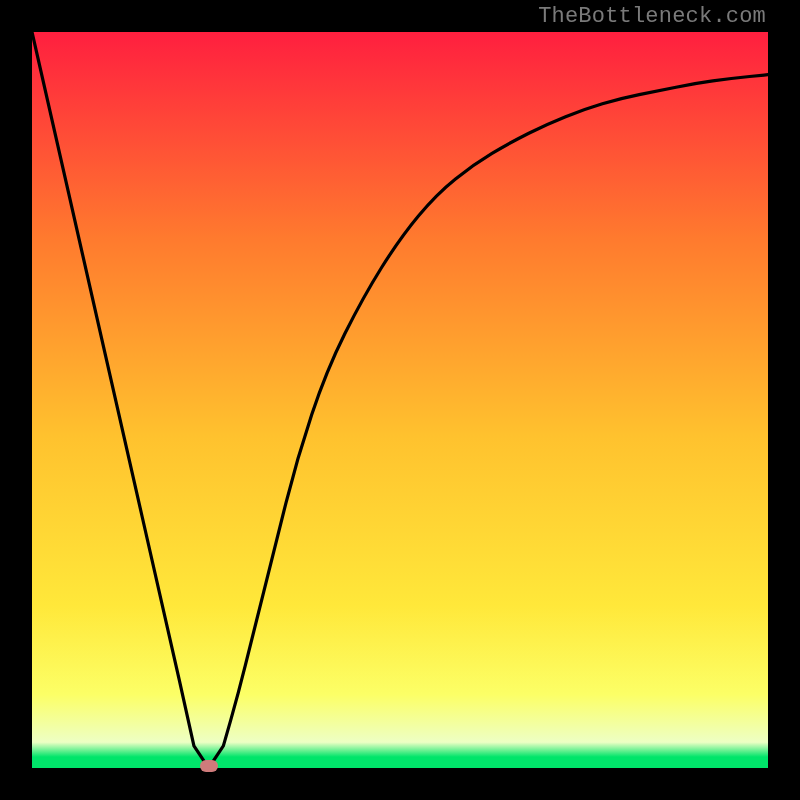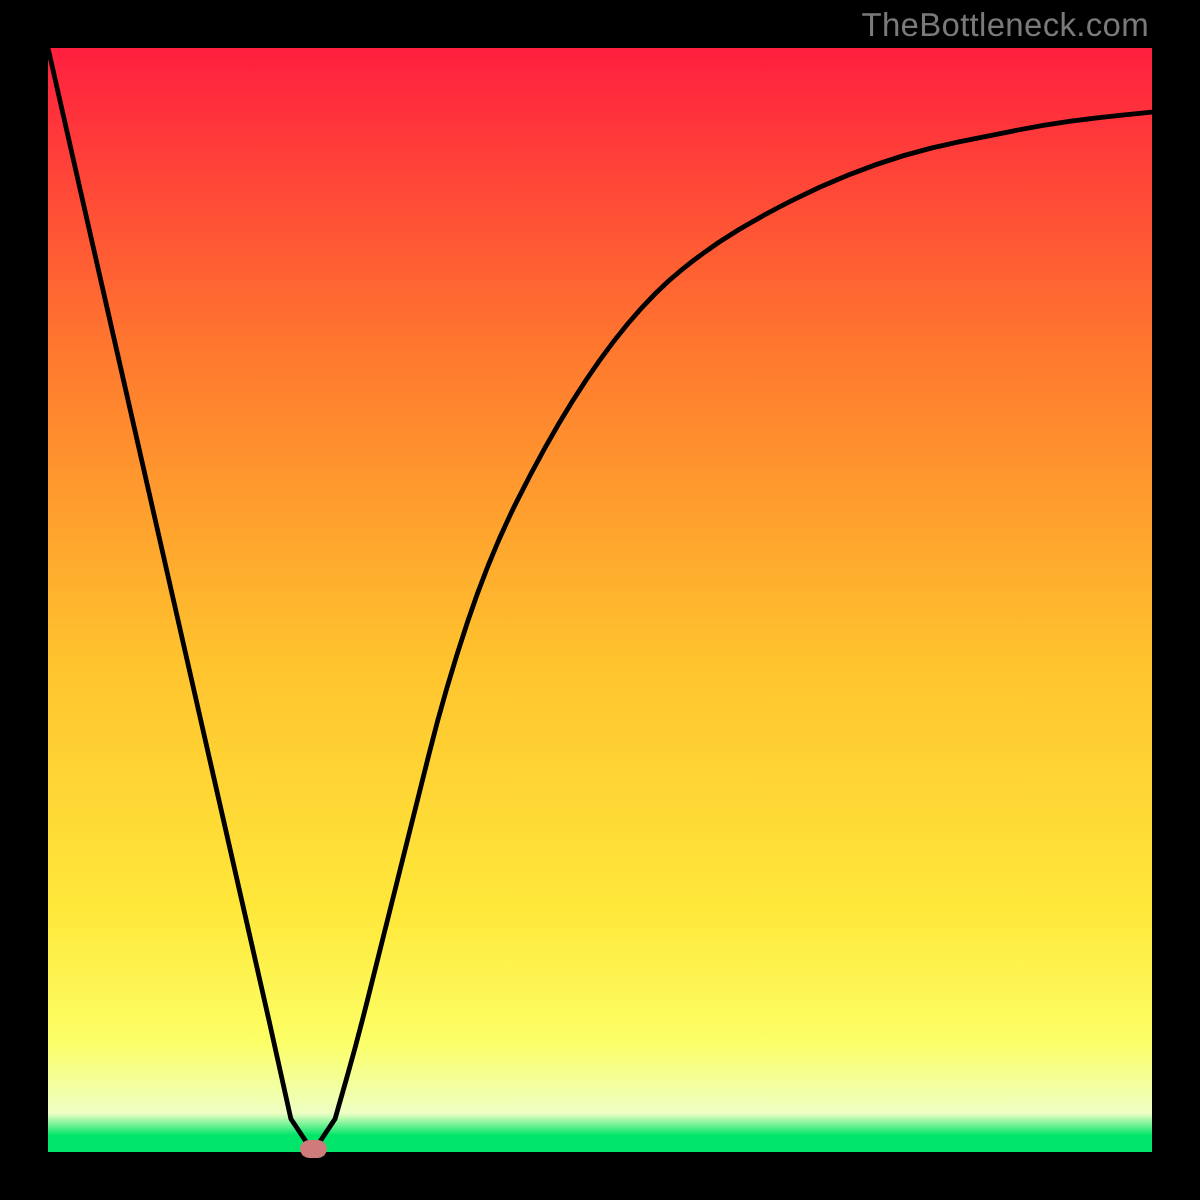--- a/index.html
+++ b/index.html
@@ -22,21 +22,21 @@
     position: absolute;
     left: 0;
     top: 0;
     width: 736px;
     height: 736px;
   }
   .watermark {
     position: absolute;
     top: 4px;
     right: 34px;
-    font-family: Liberation Sans, sans-serif;
+    font-family: Liberation Mono, monospace;
     font-size: 22px;
     color: #7a7a7a;
     letter-spacing: 0.2px;
   }
   svg.curve {
     position: absolute;
     left: 0;
     top: 0;
     width: 736px;
     height: 736px;

